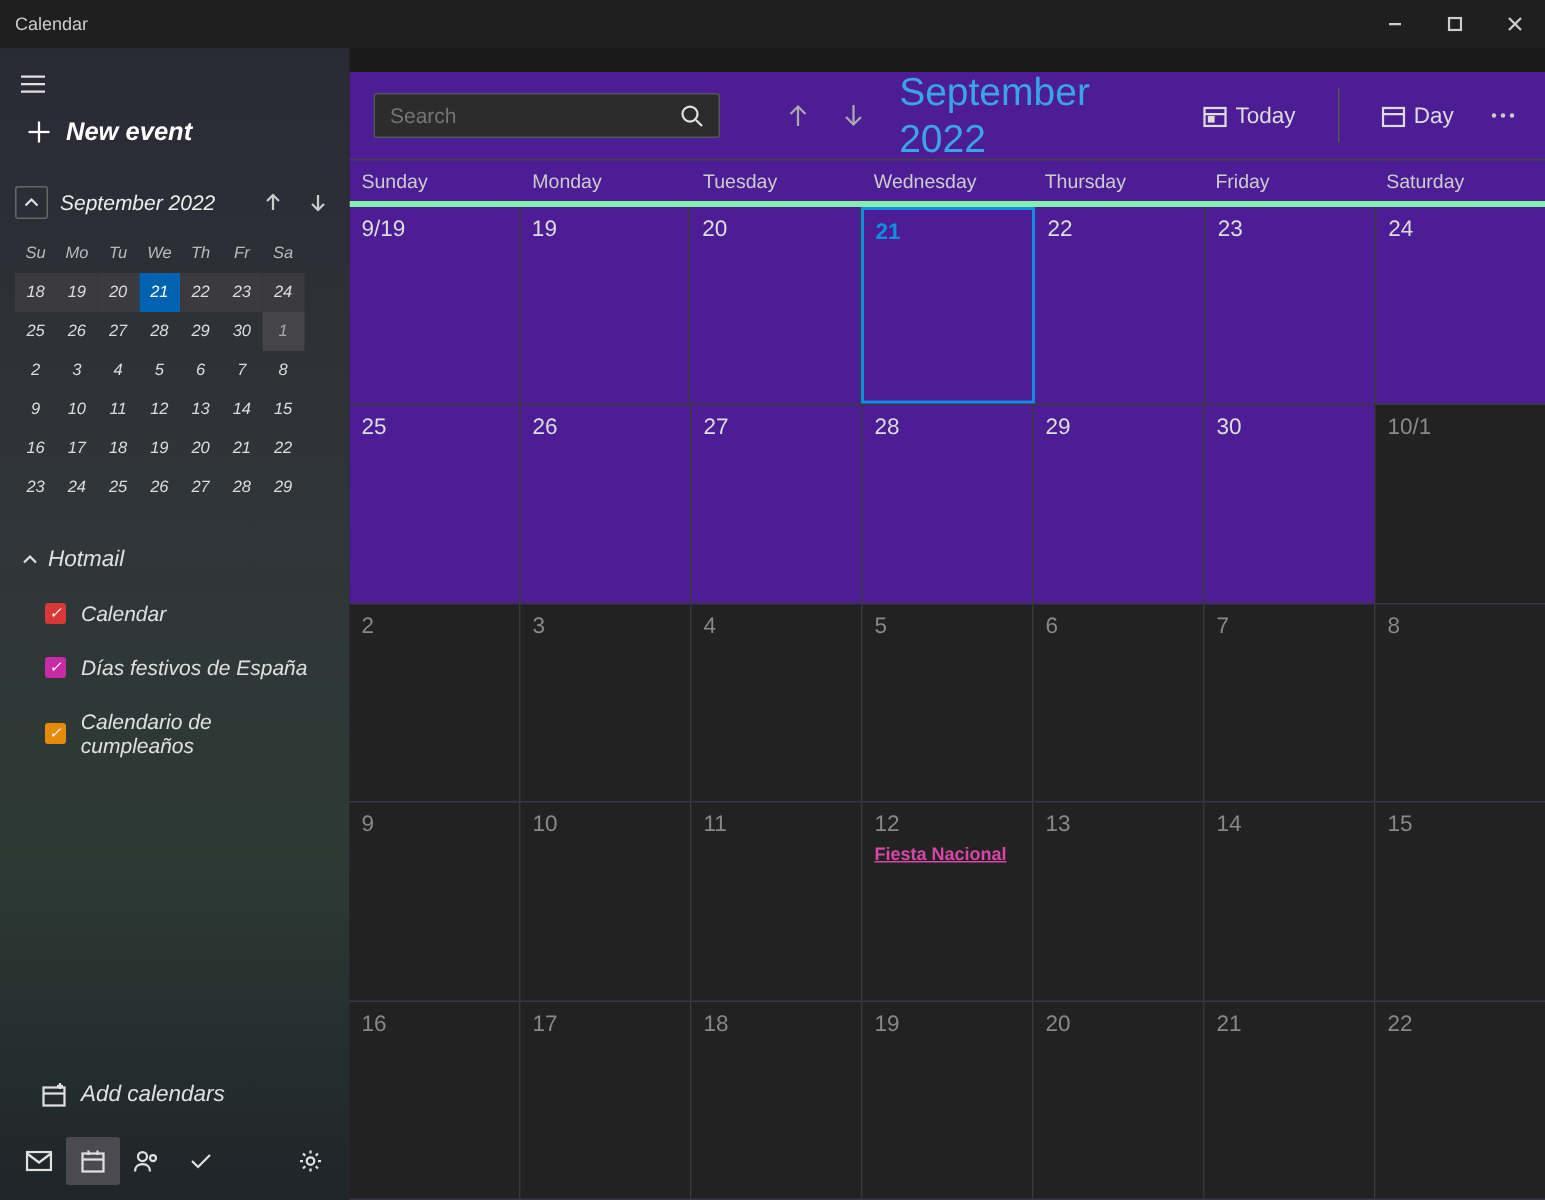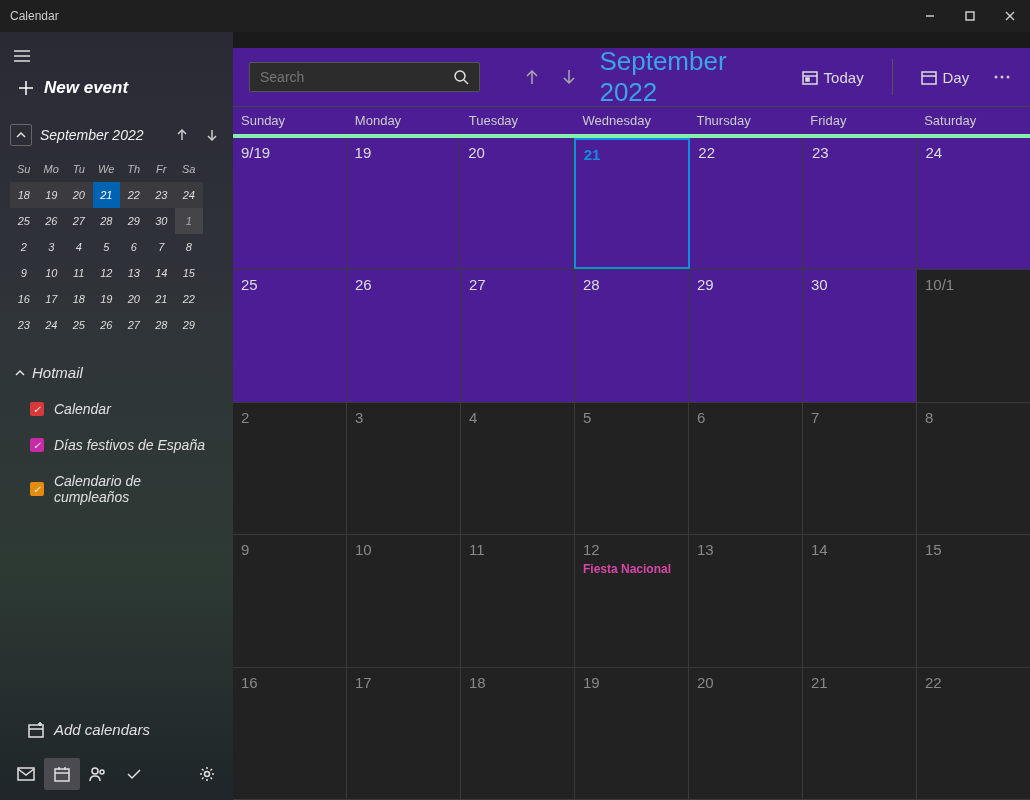--- a/index.html
+++ b/index.html
@@ -95,21 +95,21 @@
 .grid { flex: 1; display: flex; flex-direction: column; }
 .week { flex: 1; display: flex; border-bottom: 1px solid #3a3a3a; }
 .day {
   flex: 1; border-right: 1px solid #3a3a3a; padding: 6px 8px;
   font-size: 15px; color: #ddd; position: relative; cursor: pointer;
 }
 .day:last-child { border-right: none; }
 .day-out { background: #222; color: #888; }
 .day-today { border: 2px solid #0f8de0; }
 .day-today .dn { color: #0f8de0; font-weight: 600; }
-.event { font-size: 12px; font-weight: 600; color: #d946a9; margin-top: 4px; }
+.event { font-size: 12px; font-weight: 600; color: #d946a9; margin-top: 4px; text-decoration: underline; }
 svg { stroke: currentColor; fill: none; stroke-width: 1.5; }
 </style>
 </head>
 <body>
 
 <div class="titlebar">
   <span>Calendar</span>
   <div class="spacer"></div>
   <div class="winbtn">
     <svg width="10" height="10">

